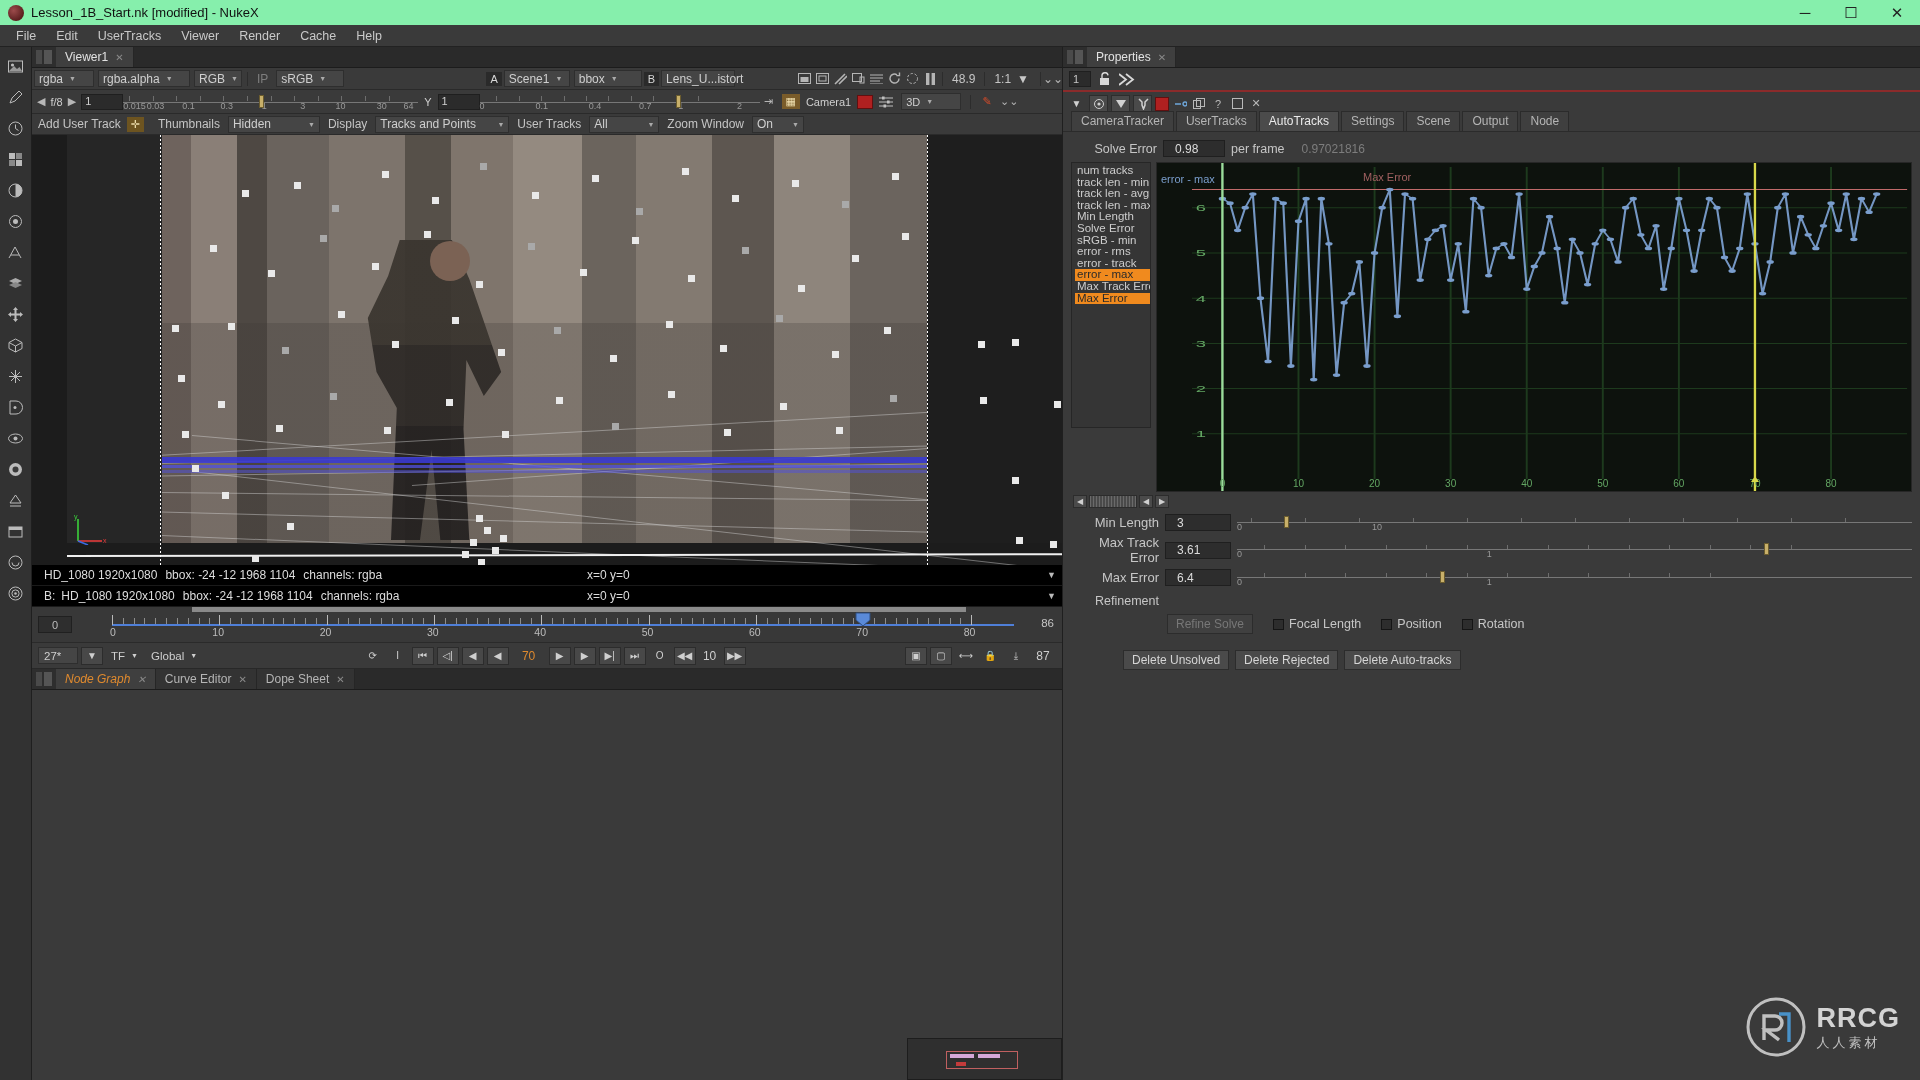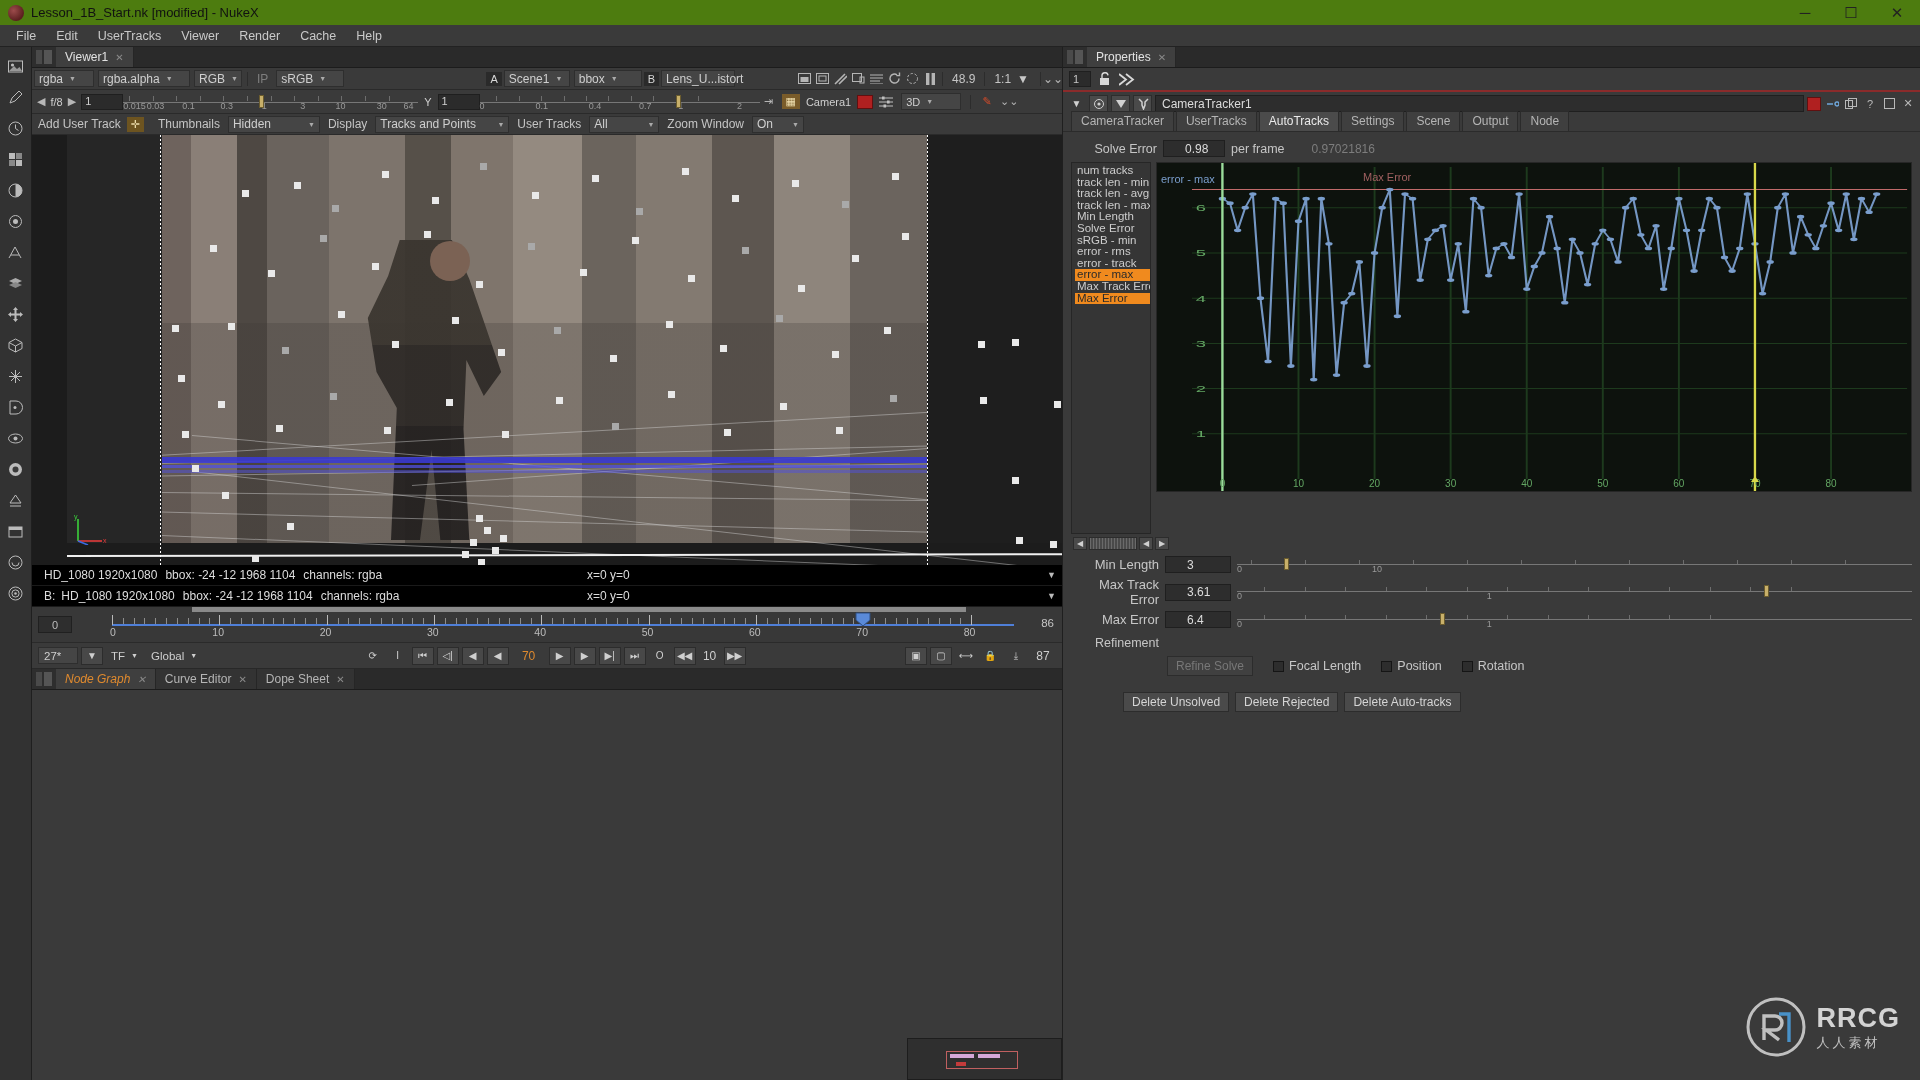--- a/index.html
+++ b/index.html
@@ -1,20 +1,20 @@
 <!DOCTYPE html>
 <html><head>
 <meta charset="utf-8">
 <style>
   * { box-sizing: border-box; margin:0; padding:0; }
   html,body { width:1920px; height:1080px; overflow:hidden; background:#2b2b2b;
     font-family:"Liberation Sans", sans-serif; color:#c8c8c8; font-size:13px; }
 
   
-  #titlebar { height:25px; background:#4d7c0f; display:flex; align-items:center;
+  #titlebar { height:25px; background:#86efac; display:flex; align-items:center;
     color:#111; font-size:13px; }
   #titlebar .tb-icon { width:16px; height:16px; margin:0 7px 0 8px; border-radius:50%;
     background:radial-gradient(circle at 35% 35%, #9c4b4b, #5b1f1f 70%); }
   #titlebar .tb-title { flex:1; }
   #titlebar .tb-btns { display:flex; height:100%; }
   #titlebar .tb-btn { width:46px; height:100%; display:flex; align-items:center;
     justify-content:center; font-size:15px; color:#222; }
 
   
   #menubar { height:22px; background:#3a3a3a; display:flex; align-items:center;
@@ -147,25 +147,25 @@
   #proptabs { height:20px; display:flex; align-items:flex-end; gap:2px;
     padding:4px 6px 0 8px; border-bottom:1px solid #2b2b2b; }
   .ptab { padding:2px 9px 3px 9px; font-size:12px; background:#3f3f3f; color:#b5b5b5;
     border:1px solid #2b2b2b; border-bottom:none; }
   .ptab.active { background:#4b4b4b; color:#eaeaea; }
 
   #propcontent { padding:8px 8px 0 8px; }
   .prow { display:flex; align-items:center; gap:6px; margin-bottom:5px; font-size:12.5px; }
   .plabel { text-align:right; color:#c6c6c6; }
   .pinput { height:17px; background:#2d2d2d; border:1px solid #1f1f1f; color:#dcdcdc;
-    font-size:12px; display:flex; align-items:center; padding-left:21px; }
+    font-size:12px; display:flex; align-items:center; padding-left:11px; }
   .pinput.dim { color:#7d7d7d; background:#373737; }
 
   #statsblock { display:flex; gap:5px; margin-top:2px; }
-  #statslist { width:80px; height:372px; background:#353535; border:1px solid #262626;
+  #statslist { width:80px; height:266px; background:#353535; border:1px solid #262626;
     padding:2px 0 0 3px; font-size:11.5px; line-height:11.6px; overflow:hidden; }
   #statslist .srowitem { padding:0 2px; color:#cdcdcd; white-space:nowrap; }
   #statslist .srowitem.sel { background:#f08a1e; color:#2a2a2a; }
   .navbtn { width:14px; height:13px; background:#4a4a4a; border:1px solid #2c2c2c;
     display:flex; align-items:center; justify-content:center; font-size:8px; color:#d0d0d0; }
   .navgrip { width:48px; height:13px; background:#4a4a4a; border:1px solid #2c2c2c; }
 
   #graphbox { flex:1; position:relative; background:#0d120d; border:1px solid #262626; }
   .glabel-err { position:absolute; font-size:11px; color:#7a9ecd; }
   .glabel-max { position:absolute; font-size:11px; color:#a06060; }
@@ -877,21 +877,20 @@
         <div class="hbtn">
           <svg width="12" height="12" viewBox="0 0 12 12">
               <path d="M1 2 H11 L6 10 Z" fill="#d0d0d0"></path>
             </svg>
         </div>
         <div class="hbtn">
           <svg width="12" height="12" viewBox="0 0 12 12">
               <path d="M2 1 L5 4 L5 7 L6.5 11 L8 7 L8 4 L11 1" stroke="#d0d0d0" stroke-width="1.5" fill="none"></path>
             </svg>
         </div>
-        <div id="nodename">CameraTracker1</div>
         <div class="hright">
           <div class="hsq"></div>
           <div class="hico">
             <svg width="13" height="12" viewBox="0 0 13 12">
                 <path d="M1 6 H7 M9 6 A2 2 0 1 0 9 5.9" stroke="#6fa8dc" stroke-width="1.5" fill="none"></path>
               </svg>
           </div>
           <div class="hico">
             <svg width="12" height="12" viewBox="0 0 12 12">
                 <rect x="0.5" y="2.5" width="7" height="8" fill="none" stroke="#b9b9b9"></rect>

